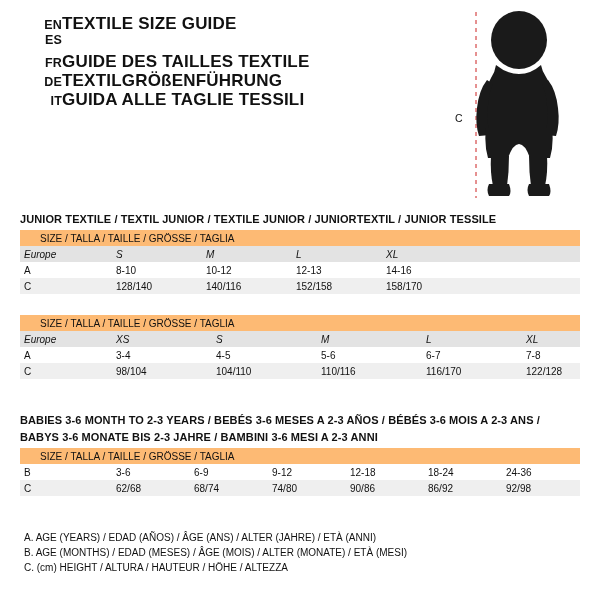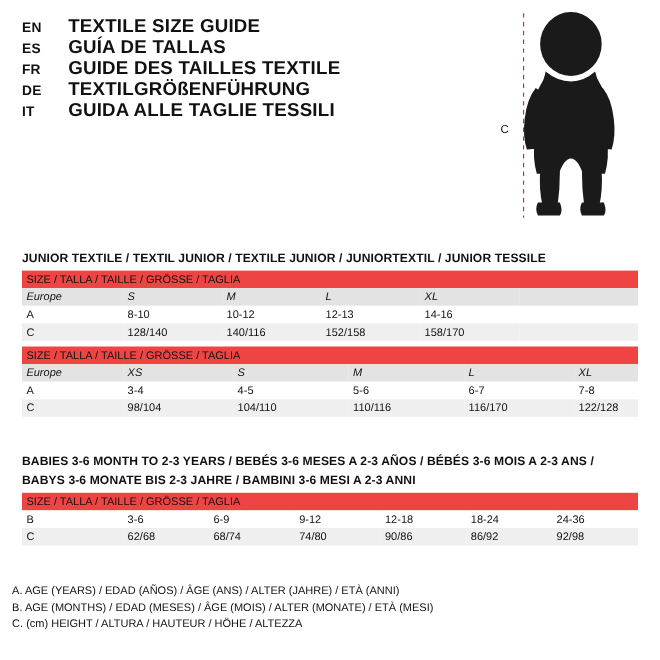--- a/index.html
+++ b/index.html
@@ -20,20 +20,21 @@
     width: 600px;
     height: 600px;
   }
 
   
   .header {
     position: absolute;
     left: 20px;
     top: 14px;
     width: 420px;
+    text-align: right;
   }
   .header-row {
     display: flex;
     align-items: baseline;
     height: 19px;
   }
   .header-lang {
     width: 42px;
     font-size: 12.5px;
     font-weight: bold;
@@ -85,25 +86,25 @@
     table-layout: fixed;
   }
   table.size td {
     font-size: 10px;
     color: #111;
     padding: 0;
     height: 17px;
     vertical-align: middle;
   }
   tr.head-row td {
-    background: #ef4444;
+    background: #fdba74;
     font-size: 10px;
     font-weight: normal;
     color: #111;
-    padding-left: 4px;
+    padding-left: 20px;
     height: 16px;
     margin-top: 28px;
   }
   tr.sub-row td {
     background: #e3e3e3;
     padding-left: 4px;
     height: 16px;
     font-style: italic;
   }
   tr.data-row td {
@@ -113,42 +114,41 @@
   }
   tr.alt-row td {
     background: #efefef;
     padding-left: 4px;
     height: 16px;
   }
 
   
   .legend {
     position: absolute;
-    left: 11px;
+    left: 24px;
     width: 560px;
   }
   .legend div {
     font-size: 10px;
     color: #111;
     line-height: 15px;
   }
 </style>
 </head>
 <body>
 
 <div class="page">
 
   <div class="header">
     <div class="header-row">
       <div class="header-lang">EN</div>
       <div class="header-title">TEXTILE SIZE GUIDE</div>
     </div>
     <div class="header-row">
       <div class="header-lang">ES</div>
-      <div class="header-title">GUÍA DE TALLAS</div>
     </div>
     <div class="header-row">
       <div class="header-lang">FR</div>
       <div class="header-title">GUIDE DES TAILLES TEXTILE</div>
     </div>
     <div class="header-row">
       <div class="header-lang">DE</div>
       <div class="header-title">TEXTILGRÖßENFÜHRUNG</div>
     </div>
     <div class="header-row">
@@ -176,21 +176,21 @@
 
       <path d="M74 148 L92 148 Q93 164 90 178 L76 178 Q74 164 74 148 Z" fill="#1a1a1a"></path>
 
       <path d="M34 176 L54 176 Q57 184 54 188 L34 188 Q31 182 34 176 Z" fill="#1a1a1a"></path>
 
       <path d="M74 176 L94 176 Q97 184 94 188 L74 188 Q71 182 74 176 Z" fill="#1a1a1a"></path>
     </svg>
     <div class="fig-label">C</div>
   </div>
 
-  <div class="section" style="top:229px;">
+  <div class="section" style="top:213px;">
     <div class="section-title">JUNIOR TEXTILE / TEXTIL JUNIOR / TEXTILE JUNIOR / JUNIORTEXTIL / JUNIOR TESSILE</div>
     <table class="size">
       <colgroup>
         <col style="width:92px">
           <col style="width:90px">
           <col style="width:90px">
           <col style="width:90px">
           <col style="width:90px">
           <col style="width:108px">
       </colgroup>

